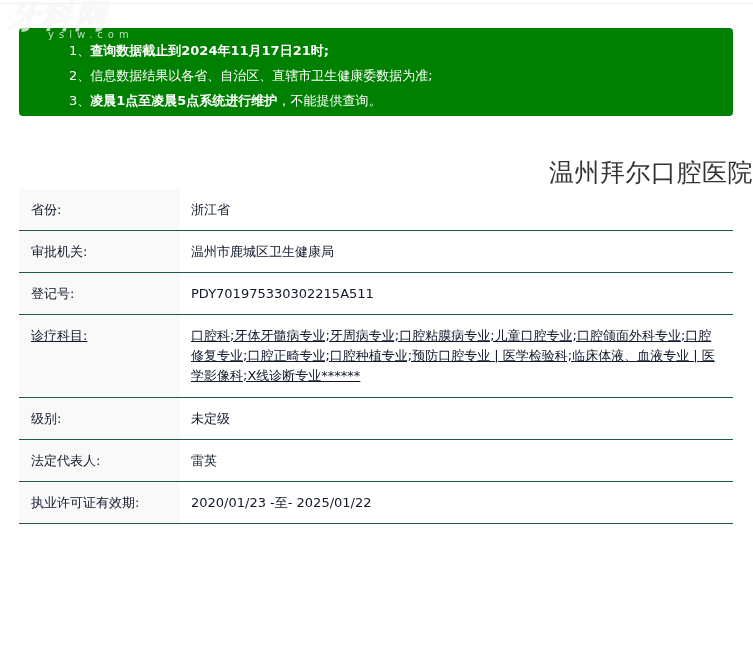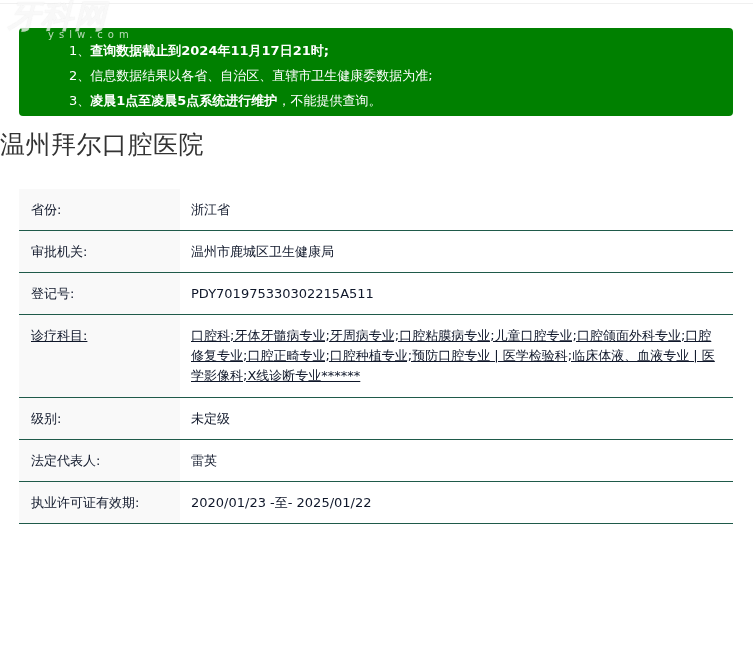--- a/index.html
+++ b/index.html
@@ -5,21 +5,21 @@
     * { box-sizing: border-box; margin: 0; padding: 0; }
     html, body { width: 753px; height: 666px; background: #ffffff; overflow: hidden; }
     body { font-family: "DejaVu Sans", "Liberation Sans", sans-serif; color: #333; position: relative; }
     .top-rule { position: absolute; left: 0; top: 0; width: 753px; height: 4px; border-bottom: 1px solid #f0f0f0; }
     .watermark { position: absolute; left: 8px; top: 2px; z-index: 5; opacity: 0.85; }
     .watermark .wm-brand { font-size: 32px; font-weight: bold; color: rgba(255,255,255,0.75); font-style: italic; letter-spacing: 1px; line-height: 28px; text-shadow: 0 0 1px rgba(200,200,200,0.6); }
     .watermark .wm-url { font-size: 10px; color: rgba(255,255,255,0.85); letter-spacing: 5px; margin-left: 40px; line-height: 10px; }
     .notice { position: absolute; left: 19px; top: 28px; width: 714px; height: 88px; background: #008000; border-radius: 4px; padding: 10px 0 0 50px; }
     .notice .line { color: #ffffff; font-size: 13px; line-height: 25px; white-space: nowrap; }
     .notice .line b { font-weight: bold; }
-    .title { position: absolute; left: 0; top: 128px; width: 753px; text-align: left; font-size: 25px; color: #333; font-weight: normal; letter-spacing: 0.5px; }
+    .title { position: absolute; left: 0; top: 156px; width: 753px; text-align: right; font-size: 25px; color: #333; font-weight: normal; letter-spacing: 0.5px; }
     .info-table { position: absolute; left: 19px; top: 189px; width: 714px; border-collapse: collapse; }
     .info-table td { font-size: 13px; color: #0f172a; border-bottom: 1px solid #1f5a4a; vertical-align: top; padding: 11px 12px 10px 12px; line-height: 20px; }
     .info-table td.label { width: 161px; background: #f9f9f9; }
     .info-table td.value { padding-left: 11px; }
     .info-table tr.std td { height: 39px; }
     .info-table tr.tall td { height: 83px; text-decoration: underline; }
   </style>
 </head>
 <body>
 

